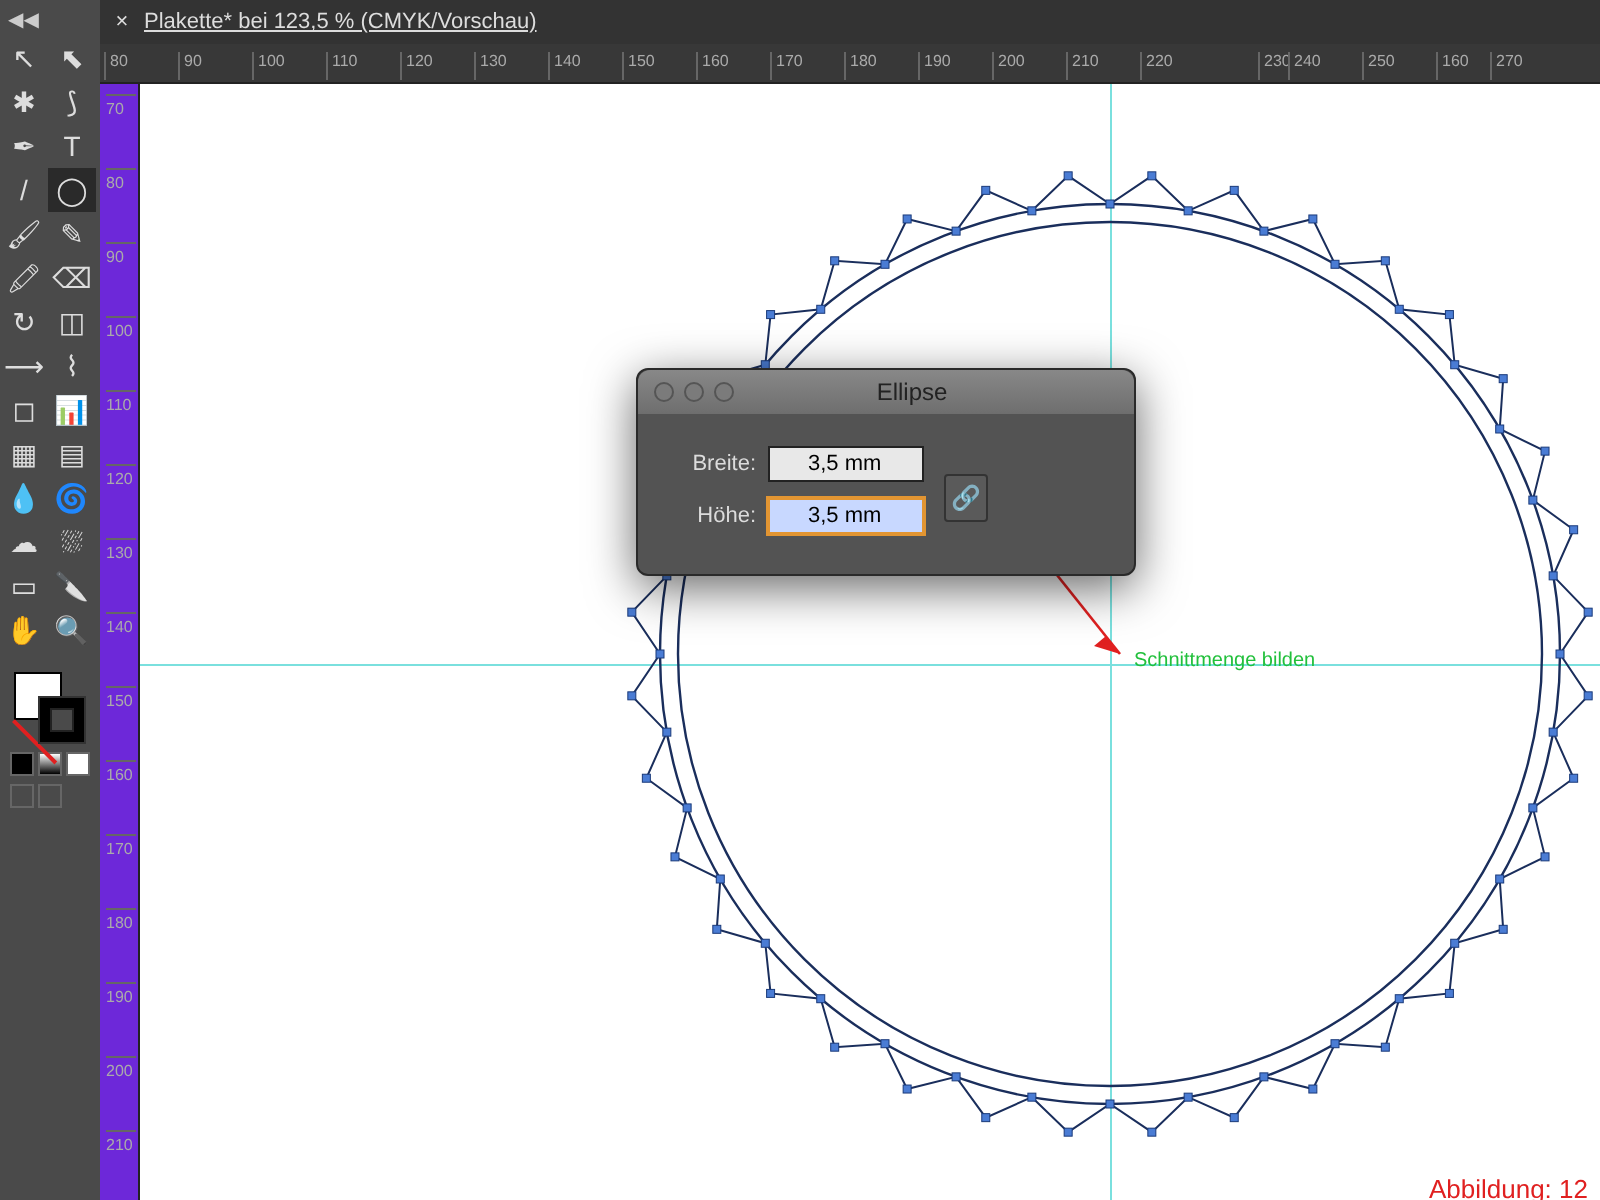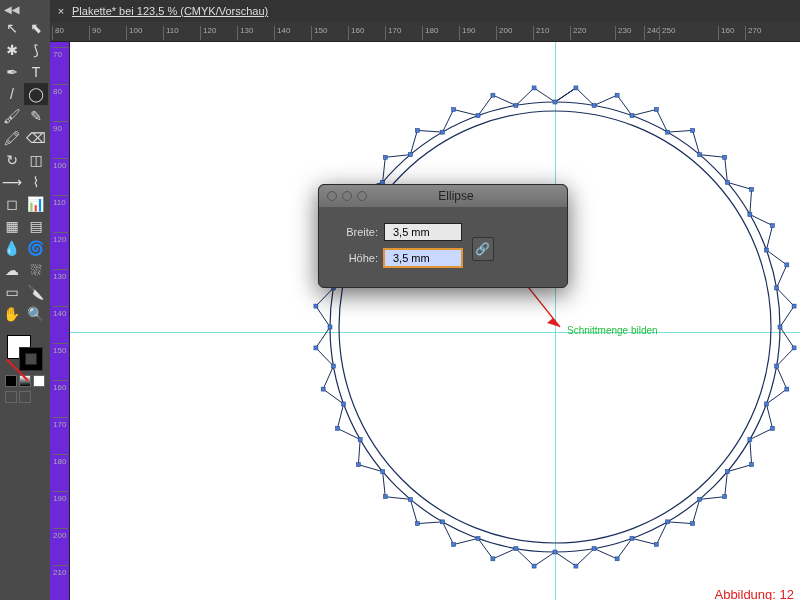--- a/index.html
+++ b/index.html
@@ -35,21 +35,21 @@
     .fig-label { position:absolute; right:6px; bottom:-2px; color:#e02020; font-size:13px; }
     
     .dialog { position:absolute; left:248px; top:142px; width:250px; background:#535353; border:1px solid #2a2a2a; border-radius:6px; box-shadow:0 6px 24px rgba(0,0,0,0.6); }
     .dialog-titlebar { display:flex; align-items:center; background: linear-gradient(#888,#6e6e6e); border-radius:6px 6px 0 0; height:22px; overflow:hidden; }
     .traffic { display:flex; gap:5px; padding:0 8px; }
     .traffic span { width:10px; height:10px; border-radius:50%; background:#7b7b7b; border:1px solid #555; display:inline-block; }
     .dialog-title { flex:1; text-align:center; color:#222; font-size:12px; padding-right:30px; }
     .dialog-body { padding:16px 14px 12px; color:#dcdcdc; }
     .field-row { display:flex; align-items:center; gap:6px; margin-bottom:8px; justify-content:flex-end; }
     .field-row label { width:45px; text-align:right; font-size:11px;}
-    .field-row input { width:78px; background:#e8e8e8; border:1px solid #222; font-size:11px; padding:2px 8px; height:18px; }
+    .field-row input { width:78px; background:#e8e8e8; border:1px solid #222; font-size:11px; padding:2px 19px; height:18px; }
     .field-row input.sel { background:#c8d8ff; border:1px solid #e29532; box-shadow:0 0 0 1px #e29532; }
     .link-btn { width:22px; height:24px; margin-left:6px; display:flex; align-items:center; justify-content:center; background:#5a5a5a; border:1px solid #333; color:#ddd; font-size:12px; cursor:pointer; border-radius:2px; }
     .link-wrap { display:flex; align-items:center; margin-left:4px; }
     .btn-row { display:flex; gap:8px; justify-content:center; margin-top:10px; }
     .dbtn { width:90px; height:22px; background:linear-gradient(#6a6a6a,#565656); border:1px solid #2b2b2b; color:#e8e8e8; font-size:11px; cursor:pointer; border-radius:3px; }
     .fields-col { display:flex; flex-direction:column; }
     .fields-wrap { display:flex; align-items:center; justify-content:flex-start;}
     .arrow-line { position:absolute; stroke:#e02020; stroke-width:1.3; fill:none; }
   </style>
 </head>
@@ -144,23 +144,23 @@
         <span style="left: 187px;">130</span>
         <span style="left: 224px;">140</span>
         <span style="left: 261px;">150</span>
         <span style="left: 298px;">160</span>
         <span style="left: 335px;">170</span>
         <span style="left: 372px;">180</span>
         <span style="left: 409px;">190</span>
         <span style="left: 446px;">200</span>
         <span style="left: 483px;">210</span>
         <span style="left: 520px;">220</span>
-        <span style="left: 565px;">230</span>
+        <span style="left: 579px;">230</span>
         <span style="left: 594px;">240</span>
-        <span style="left: 609px;">250</span>
+        <span style="left: 631px;">250</span>
         <span style="left: 668px;">160</span>
         <span style="left: 695px; text-align: right;">270</span>
       </div>
     <div class="canvas-wrap">
       <div class="ruler-v" id="ruler-v">
           <span style="top: 5px;">70</span>
           <span style="top: 42px;">80</span>
           <span style="top: 79px;">90</span>
           <span style="top: 116px;">100</span>
           <span style="top: 153px;">110</span>

